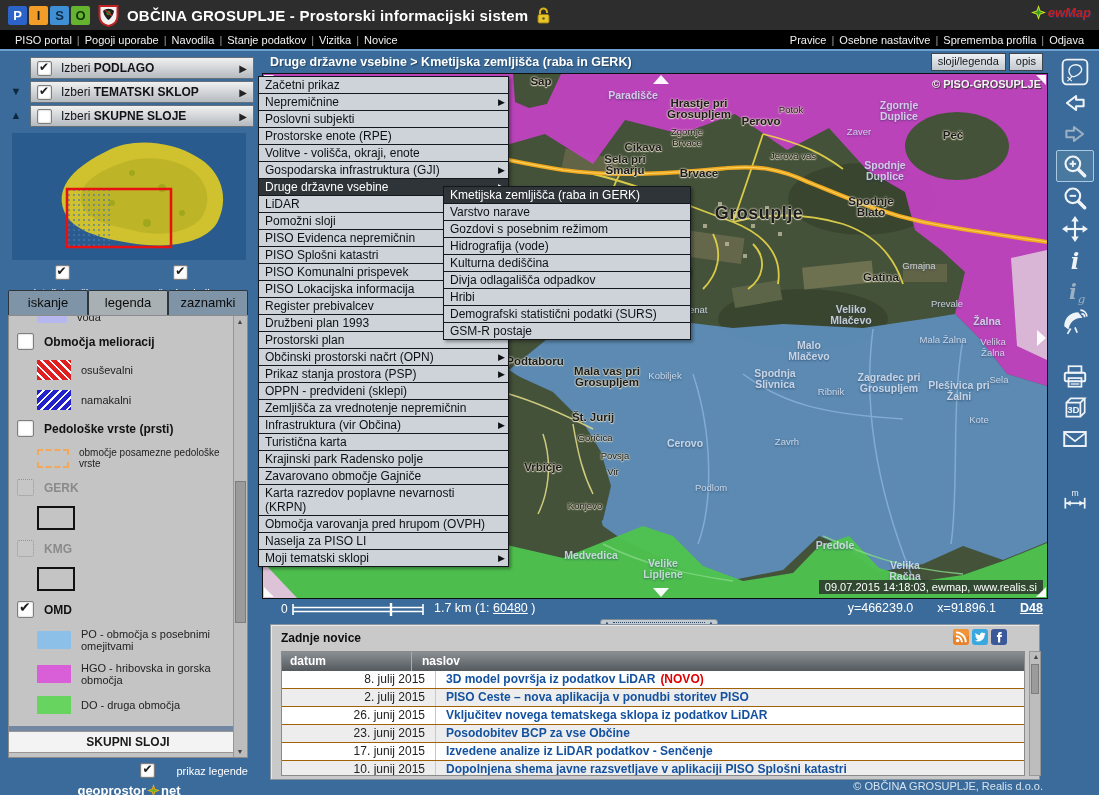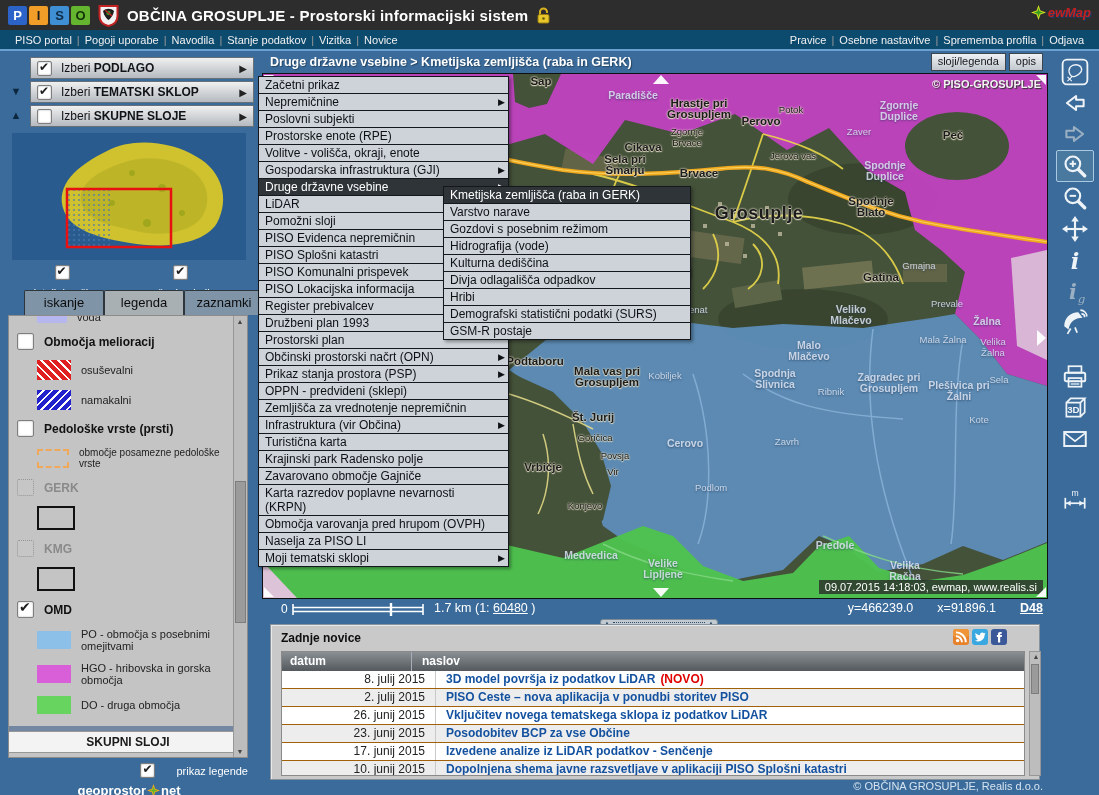--- a/index.html
+++ b/index.html
@@ -8,21 +8,21 @@
   
   #hdr{position:absolute;left:0;top:0;width:1099px;height:30px;background:#2d2d2d;
        display:flex;align-items:center;padding-left:8px;box-sizing:border-box;}
   .logo-sq{width:19px;height:19px;margin-right:2px;display:flex;align-items:center;justify-content:center;
        font-size:13px;font-weight:bold;border-radius:2px;}
   #coat{margin:0 4px 0 6px;display:flex;}
   #hdr-title{color:#fff;font-weight:bold;font-size:15px;margin-left:4px;letter-spacing:.2px;}
   #lock{margin-left:8px;display:flex;}
   #ewmap{position:absolute;right:8px;top:5px;display:flex;align-items:center;gap:2px;}
   #ewmap-text{color:#c32121;font-weight:bold;font-size:13px;font-style:italic;text-shadow:1px 1px 0 #1c3b66;}
-  #menubar{position:absolute;left:0;top:30px;width:1099px;height:19px;background:#0c4a6e;
+  #menubar{position:absolute;left:0;top:30px;width:1099px;height:19px;background:#000000;
        display:flex;justify-content:space-between;align-items:center;padding:0 10px;box-sizing:border-box;}
   .navgrp{display:flex;align-items:center;}
   .mlink{color:#f0f0f0;font-size:11px;margin:0 5px;cursor:pointer;white-space:nowrap;}
   .msep{color:#9a9a9a;font-size:11px;}
   #blueline{position:absolute;left:0;top:49px;width:1099px;height:2px;background:#6ca0d0;}
   
   #sidebar{position:absolute;left:0;top:51px;width:258px;height:744px;}
   .accrow{position:absolute;left:4px;width:250px;height:22px;}
   .accarrow{position:absolute;left:2px;top:4px;width:20px;text-align:center;font-size:11px;color:#0d2740;cursor:pointer;}
   .accbtn{position:absolute;left:26px;right:0;top:0;bottom:0;background:linear-gradient(#f0f0f0,#b5bac0);
@@ -31,21 +31,21 @@
   .accbtn .exp{margin-left:auto;font-size:10px;color:#222;}
   .cb{width:15px;height:15px;background:#fff;border:1px solid #7e7e7e;border-radius:2px;position:relative;flex:none;
       box-shadow:inset 0 0 2px #aaa;cursor:pointer;}
   .cb.checked:after{content:"✔";position:absolute;left:1px;top:-3px;font-size:14px;color:#1c1c1c;}
   .cb.disabled{background:#c6c6c6;border:1px dotted #949494;box-shadow:none;}
   .cb.small{width:13px;height:13px;}
   .cb.small.checked:after{font-size:12px;top:-2px;left:1px;}
   #ovmap{position:absolute;left:12px;top:82px;width:234px;height:127px;cursor:pointer;}
   #opts{position:absolute;left:0;top:214px;width:258px;height:20px;}
   .opt{position:absolute;display:flex;align-items:center;gap:7px;color:#fff;font-size:11px;flex-direction:column;}
-  #tabs{position:absolute;left:16px;top:238px;width:300px;height:26px;}
+  #tabs{position:absolute;left:0;top:238px;width:300px;height:26px;}
   .tab{position:absolute;top:1px;height:24px;width:78px;line-height:24px;text-align:center;font-size:13px;color:#0c0c0c;
        background:#7f95a7;border:1px solid #2e363d;border-bottom:none;border-radius:2px 2px 0 0;cursor:pointer;}
   .tab.active{background:#a9b0b4;height:26px;}
   #legend{position:absolute;left:8px;top:264px;width:240px;height:443px;background:#c4c4c4;
        border:1px solid #8b8b8b;box-sizing:border-box;overflow:hidden;padding:0 16px 0 8px;}
   .lrow{display:flex;align-items:center;gap:10px;margin-top:10px;}
   .lrow.cut{margin-top:-6px;}
   .lrow.sw{padding-left:20px;}
   .llbl{font-size:12px;font-weight:bold;color:#111;}
   .llbl.dis{color:#8a8a8a;}

